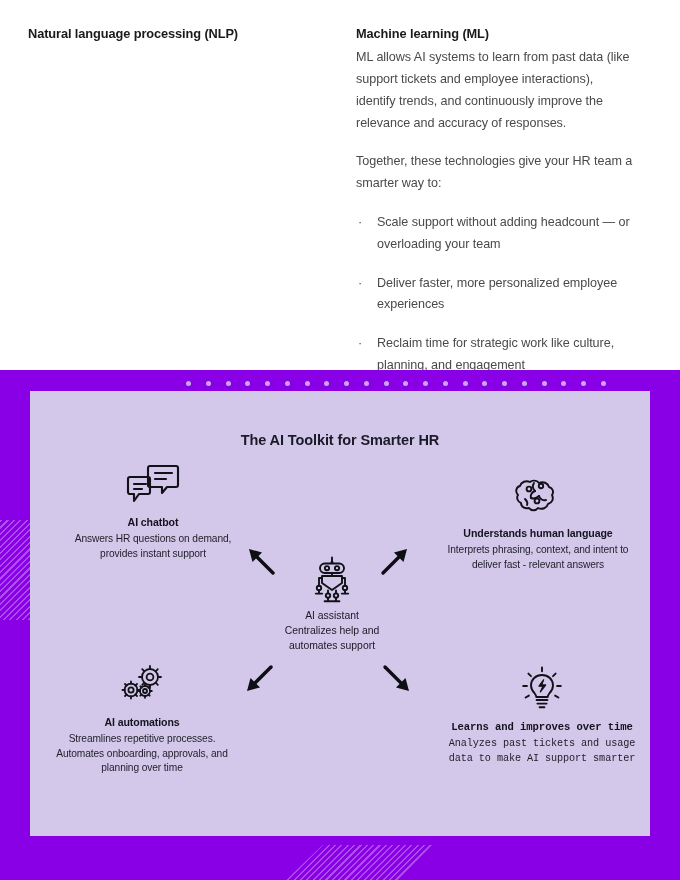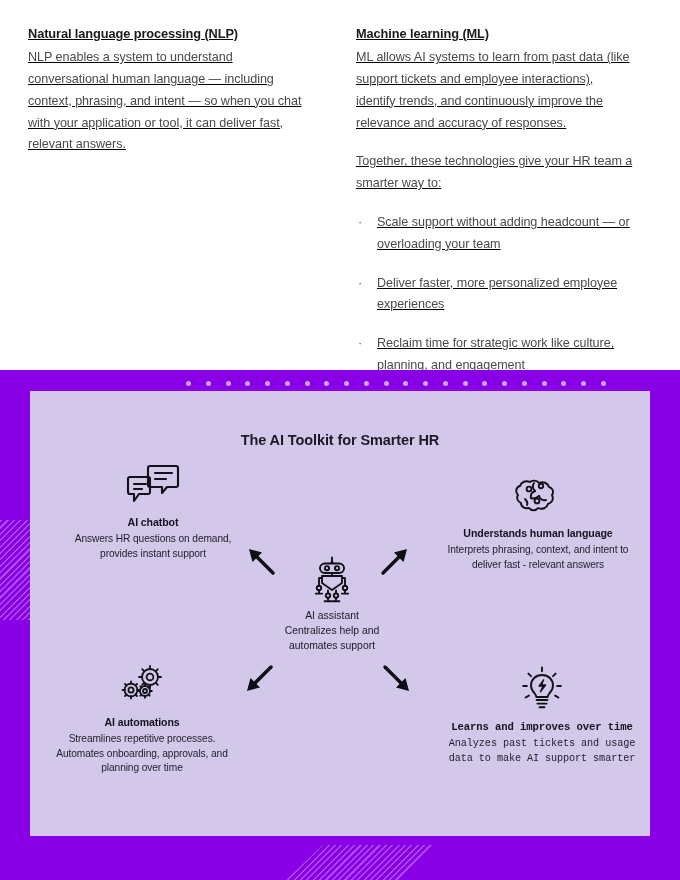--- a/index.html
+++ b/index.html
@@ -17,21 +17,20 @@
   }
 
   
   .text-section {
     position: absolute;
     left: 0; top: 0;
     width: 680px;
     height: 422px;
     background: #ffffff;
     display: flex;
-    text-decoration: underline;
   }
 
   .col {
     width: 340px;
     padding: 24px 28px 0 28px;
   }
   .col.right { padding-left: 16px; padding-right: 44px; }
 
   .col h3 {
     font-size: 12.8px;
@@ -221,21 +220,20 @@
 
   svg { display: block; }
 </style>
 </head>
 <body>
 
 <div class="text-section">
 
   <div class="col left">
     <h3>Natural language processing (NLP)</h3>
-    <p>NLP enables a system to understand conversational human language — including context, phrasing, and intent — so when you chat with your application or tool, it can deliver fast, relevant answers.</p>
   </div>
 
   <div class="col right">
     <h3>Machine learning (ML)</h3>
     <p>ML allows AI systems to learn from past data (like support tickets and employee interactions), identify trends, and continuously improve the relevance and accuracy of responses.</p>
     <p class="spaced">Together, these technologies give your HR team a smarter way to:</p>
 
     <ul class="bullets">
       <li>
         <span class="bullet-dot">·</span>

